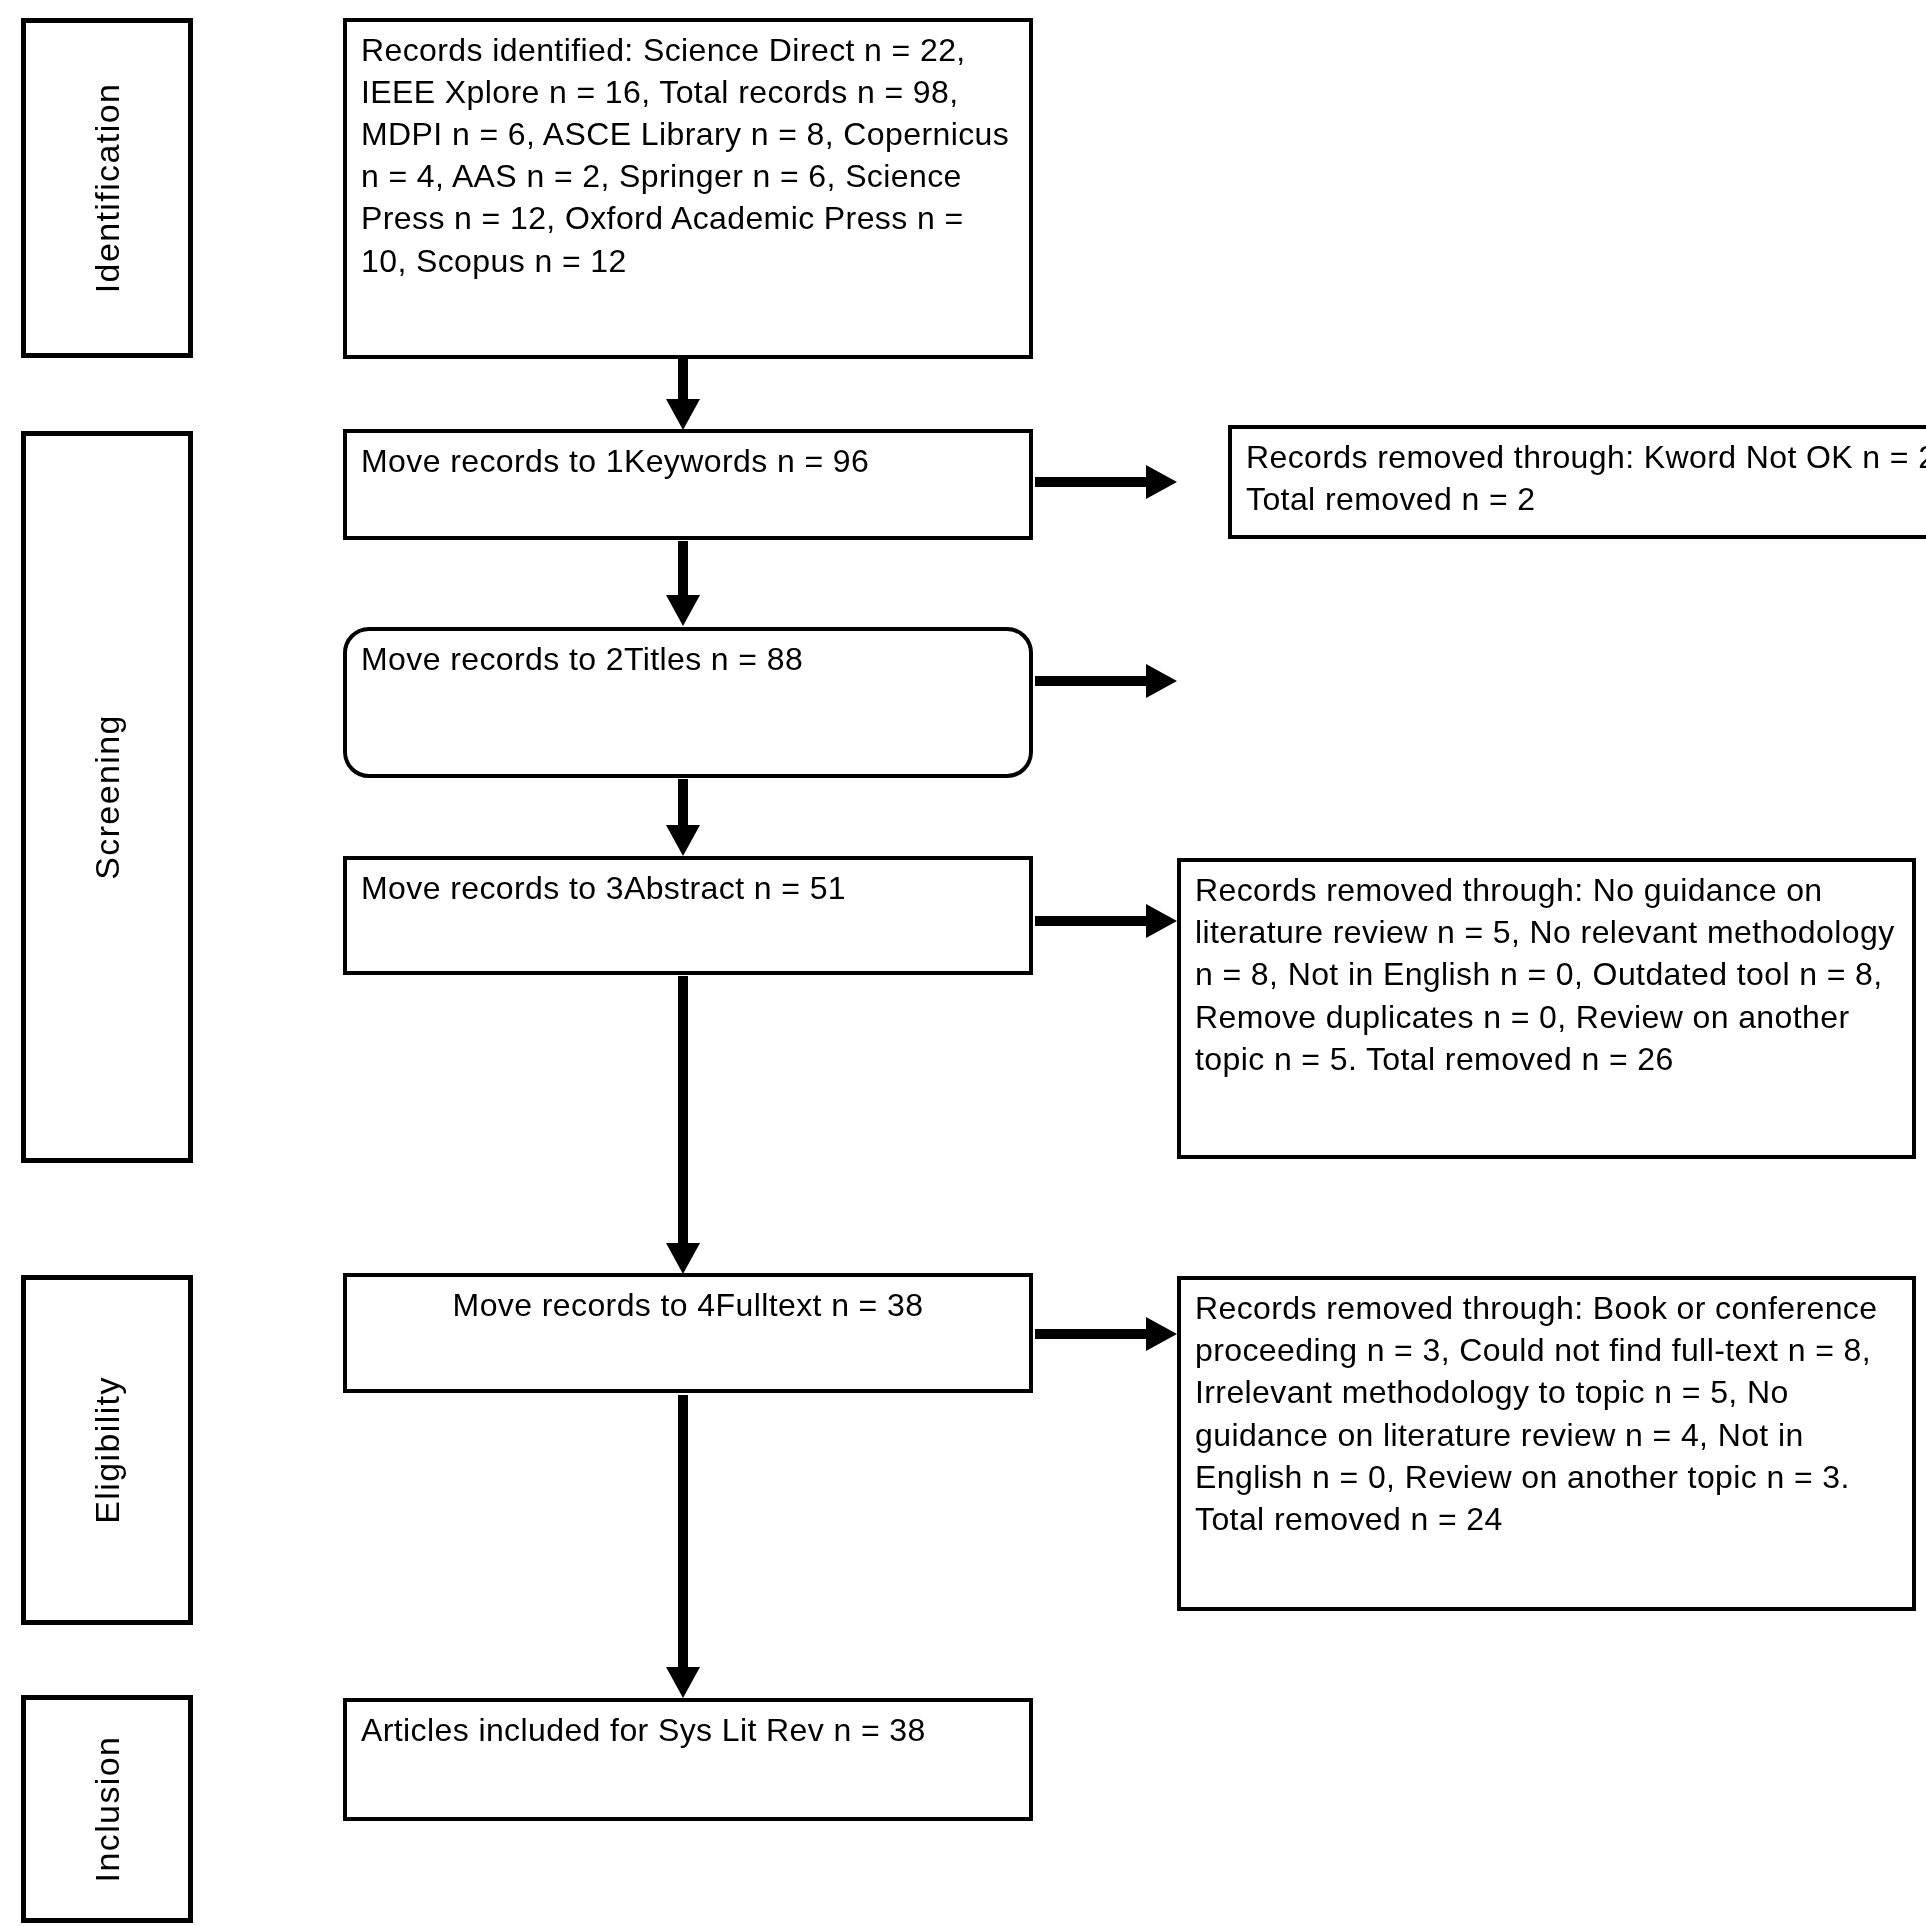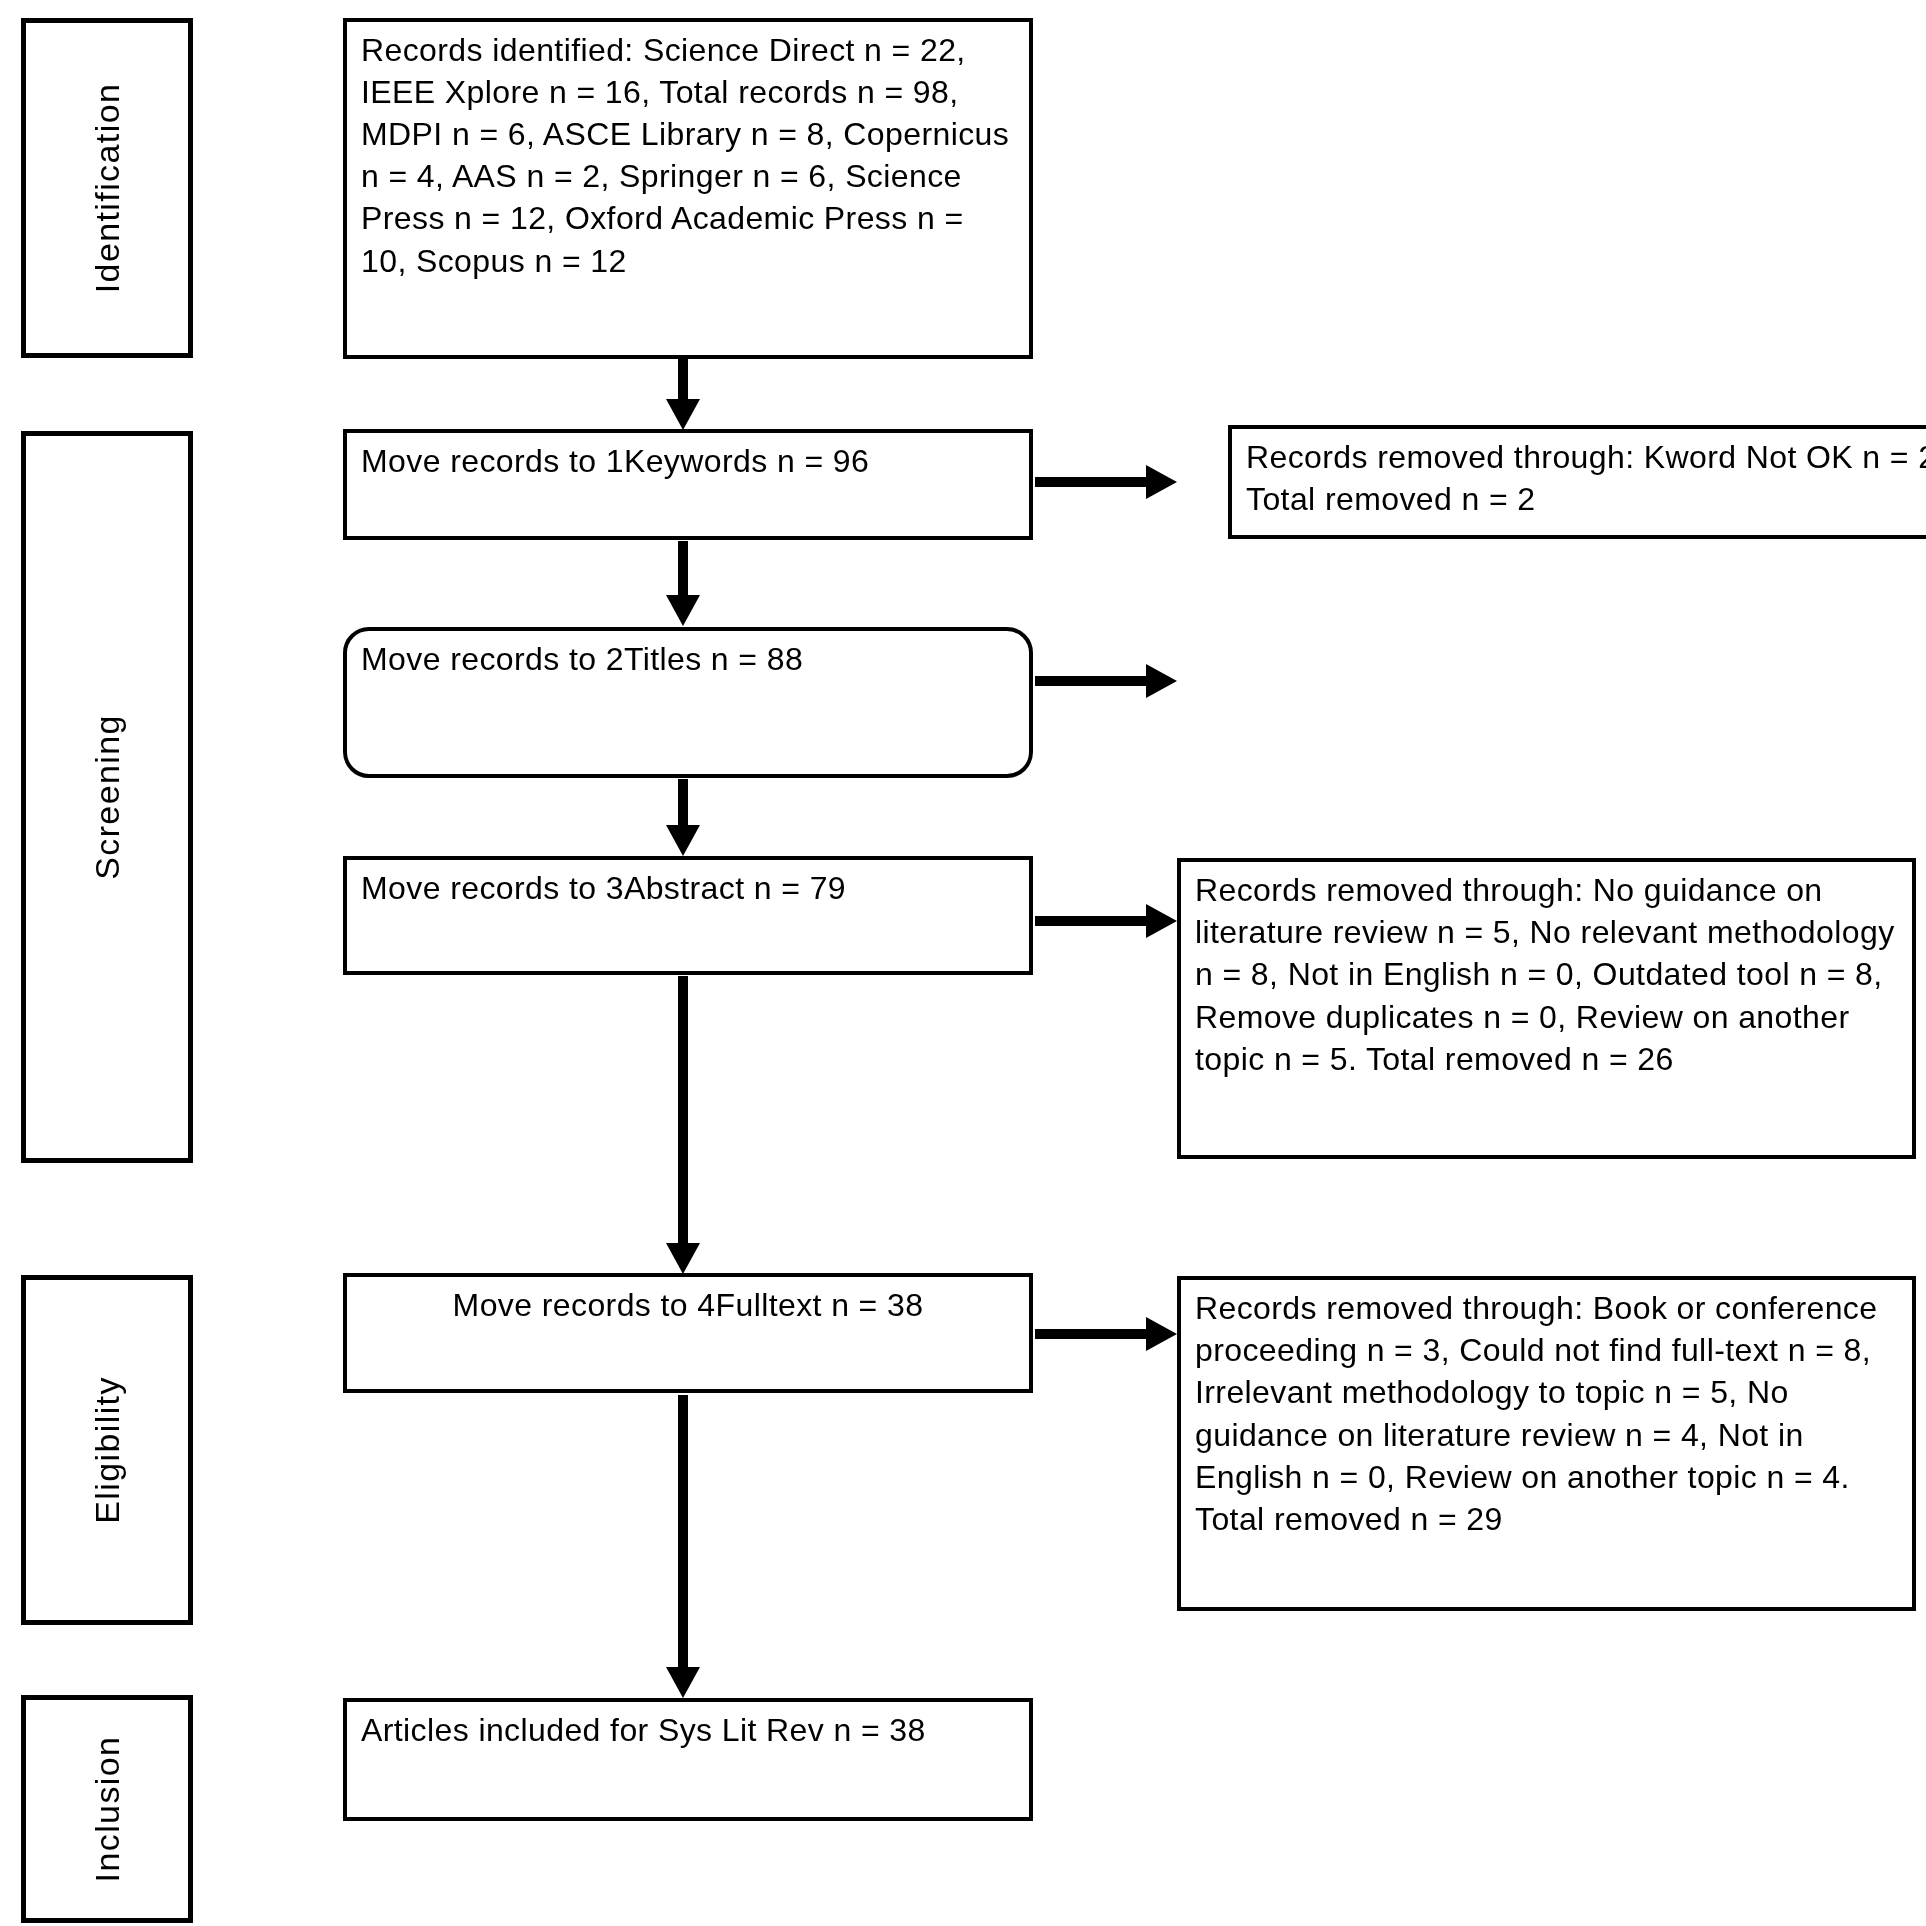--- a/index.html
+++ b/index.html
@@ -101,27 +101,27 @@
   <div class="stage-box" id="stage-eligibility">
     <span class="stage-label">Eligibility</span>
   </div>
   <div class="stage-box" id="stage-inclusion">
     <span class="stage-label">Inclusion</span>
   </div>
 
   <div class="box" id="box-identified">Records identified: Science Direct n = 22, IEEE Xplore n = 16, Total records n = 98, MDPI n = 6, ASCE Library n = 8, Copernicus n = 4, AAS n = 2, Springer n = 6, Science Press n = 12, Oxford Academic Press n = 10, Scopus n = 12</div>
   <div class="box" id="box-keywords">Move records to 1Keywords n = 96</div>
   <div class="box" id="box-titles">Move records to 2Titles n = 88</div>
-  <div class="box" id="box-abstract">Move records to 3Abstract n = 79</div>
+  <div class="box" id="box-abstract">Move records to 3Abstract n = 51</div>
   <div class="box" id="box-fulltext">Move records to 4Fulltext n = 38</div>
   <div class="box" id="box-included">Articles included for Sys Lit Rev n = 38</div>
 
   <div class="box" id="rbox-1">Records removed through: Kword Not OK n = 2. Total removed n = 2</div>
   <div class="box" id="rbox-3">Records removed through: No guidance on literature review n = 5, No relevant methodology n = 8, Not in English n = 0, Outdated tool n = 8, Remove duplicates n = 0, Review on another topic n = 5. Total removed n = 26</div>
-  <div class="box" id="rbox-4">Records removed through: Book or conference proceeding n = 3, Could not find full-text n = 8, Irrelevant methodology to topic n = 5, No guidance on literature review n = 4, Not in English n = 0, Review on another topic n = 4. Total removed n = 29</div>
+  <div class="box" id="rbox-4">Records removed through: Book or conference proceeding n = 3, Could not find full-text n = 8, Irrelevant methodology to topic n = 5, No guidance on literature review n = 4, Not in English n = 0, Review on another topic n = 3. Total removed n = 24</div>
 
   <div class="v-shaft" id="va1-s"></div>
   <div class="v-head" id="va1-h"></div>
   <div class="v-shaft" id="va2-s"></div>
   <div class="v-head" id="va2-h"></div>
   <div class="v-shaft" id="va3-s"></div>
   <div class="v-head" id="va3-h"></div>
   <div class="v-shaft" id="va4-s"></div>
   <div class="v-head" id="va4-h"></div>
   <div class="v-shaft" id="va5-s"></div>

